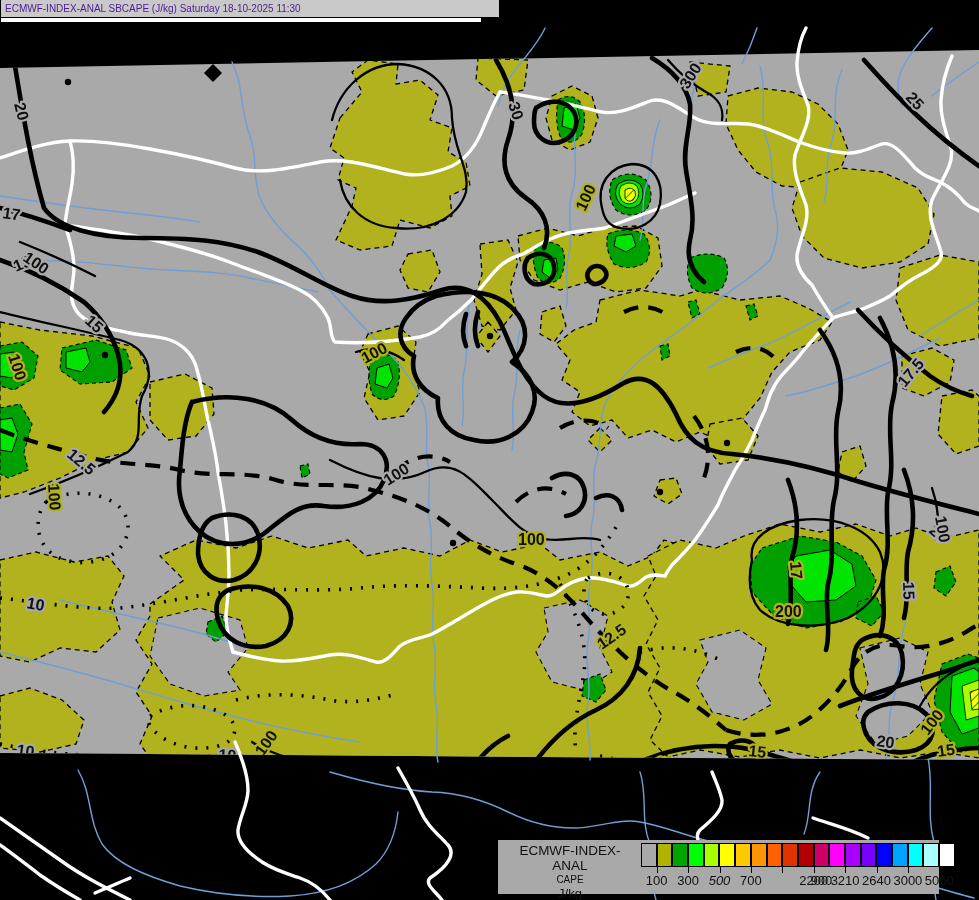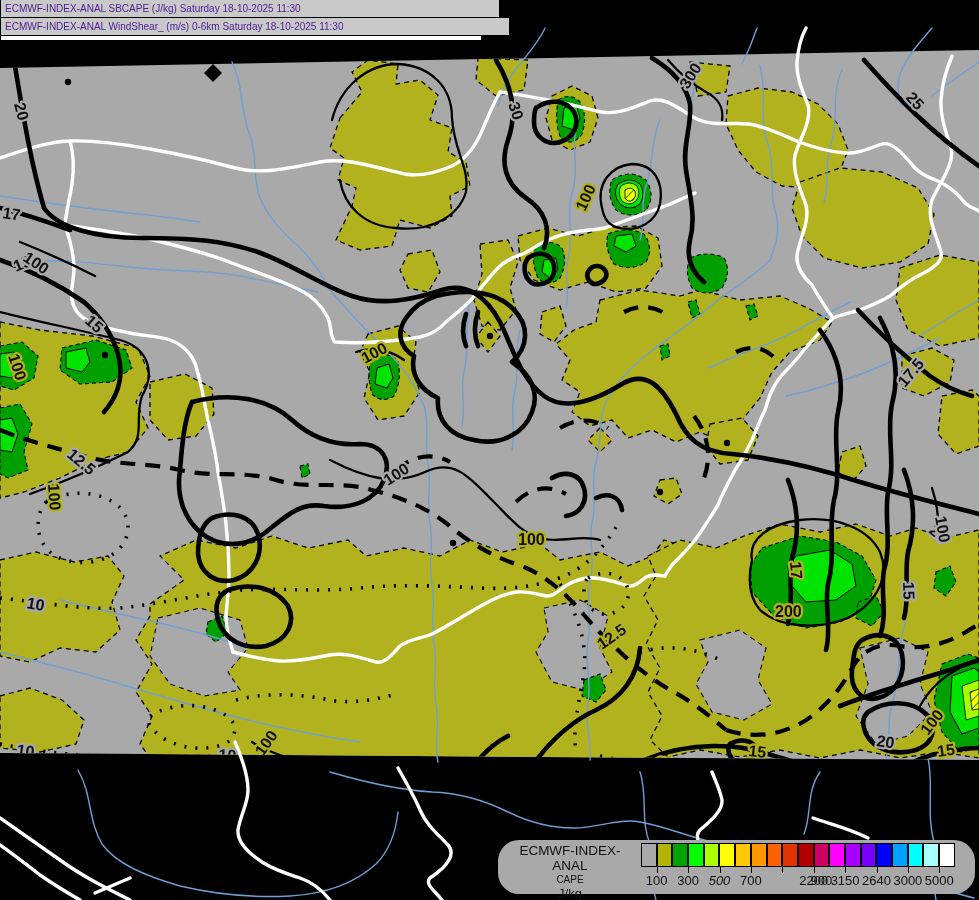--- a/index.html
+++ b/index.html
@@ -27,22 +27,22 @@
 
   
   .titles{position:absolute;left:0;top:0;z-index:5;}
   .title-line{background:var(--titlebg);border:1px solid #000;height:19px;line-height:18px;
               font-size:10px;color:#4c1d95;padding-left:4px;white-space:nowrap;
               overflow:hidden;box-sizing:border-box;margin-top:-1px;}
   .title-strip{background:#fff;border:1px solid #000;height:6px;width:482px;
                box-sizing:border-box;margin-top:-1px;}
 
   
-  .legend{position:absolute;left:498px;top:840px;width:477px;height:54px;
-          background:var(--land);z-index:5;border-radius:21px;}
+  .legend{position:absolute;left:498px;top:840px;width:441px;height:54px;
+          background:var(--land);z-index:5;}
   .legend-text{position:absolute;left:6px;top:3px;width:132px;text-align:center;color:#111;}
   .legend-title{font-size:13.5px;}
   .legend-param{font-size:10px;margin-top:1px;}
   .legend-units{font-size:13px;margin-top:1px;}
   .legend-bar{position:absolute;left:143px;top:3px;display:flex;}
   .sw{width:15.7px;height:24px;border:1px solid #000;box-sizing:border-box;}
   .tickmark{position:absolute;top:27px;width:1px;height:6px;background:#000;}
   .ticklabel{position:absolute;top:33px;transform:translateX(-50%);font-size:13px;color:#111;}
 </style>
 </head>
@@ -288,21 +288,20 @@
         <text x="26" y="608" transform="rotate(10 26 608)" class="lbl" stroke="#a9a9a9">10</text>
         <text x="16" y="755" transform="rotate(8 16 755)" class="lbl" stroke="#a9a9a9">10</text>
         <text x="218" y="760" transform="rotate(4 218 760)" class="lbl" stroke="#a9a9a9">10</text>
         <text x="655" y="768" transform="rotate(6 655 768)" class="lbl" stroke="#b2b21e">10</text>
         <text x="263" y="757" transform="rotate(-55 263 757)" class="lbl" stroke="#b2b21e">100</text>
       </g>
 </svg>
 
 <div class="titles">
   <div class="title-line" style="width:500px">ECMWF-INDEX-ANAL SBCAPE (J/kg) Saturday 18-10-2025 11:30</div>
-  <div class="title-line" style="width:510px">ECMWF-INDEX-ANAL WindShear_ (m/s) 0-6km Saturday 18-10-2025 11:30</div>
   <div class="title-strip"></div>
 </div>
 
 <div class="legend">
   <div class="legend-text">
     <div class="legend-title">ECMWF-INDEX-ANAL</div>
     <div class="legend-param">CAPE</div>
     <div class="legend-units">J/kg</div>
   </div>
   <div class="legend-bar" id="legend-bar">
@@ -334,21 +333,21 @@
         <div class="ticklabel" style="left: 190.1px;">300</div>
         <div class="tickmark" style="left: 221.5px;"></div>
         <div class="ticklabel" style="left: 221.5px; font-style: italic;">500</div>
         <div class="tickmark" style="left: 252.9px;"></div>
         <div class="ticklabel" style="left: 252.9px;">700</div>
         <div class="tickmark" style="left: 284.3px;"></div>
         <div class="ticklabel" style="left: 284.3px; margin-left: 39px;">900</div>
         <div class="tickmark" style="left: 315.7px;"></div>
         <div class="ticklabel" style="left: 315.7px;">2200</div>
         <div class="tickmark" style="left: 347.1px;"></div>
-        <div class="ticklabel" style="left: 347.1px;">3150</div>
+        <div class="ticklabel" style="left: 347.1px;">3210</div>
         <div class="tickmark" style="left: 378.5px;"></div>
         <div class="ticklabel" style="left: 378.5px;">2640</div>
         <div class="tickmark" style="left: 409.9px;"></div>
         <div class="ticklabel" style="left: 409.9px;">3000</div>
         <div class="tickmark" style="left: 441.3px;"></div>
         <div class="ticklabel" style="left: 441.3px;">5000</div>
       </div>
 </div>
 
 </div>

